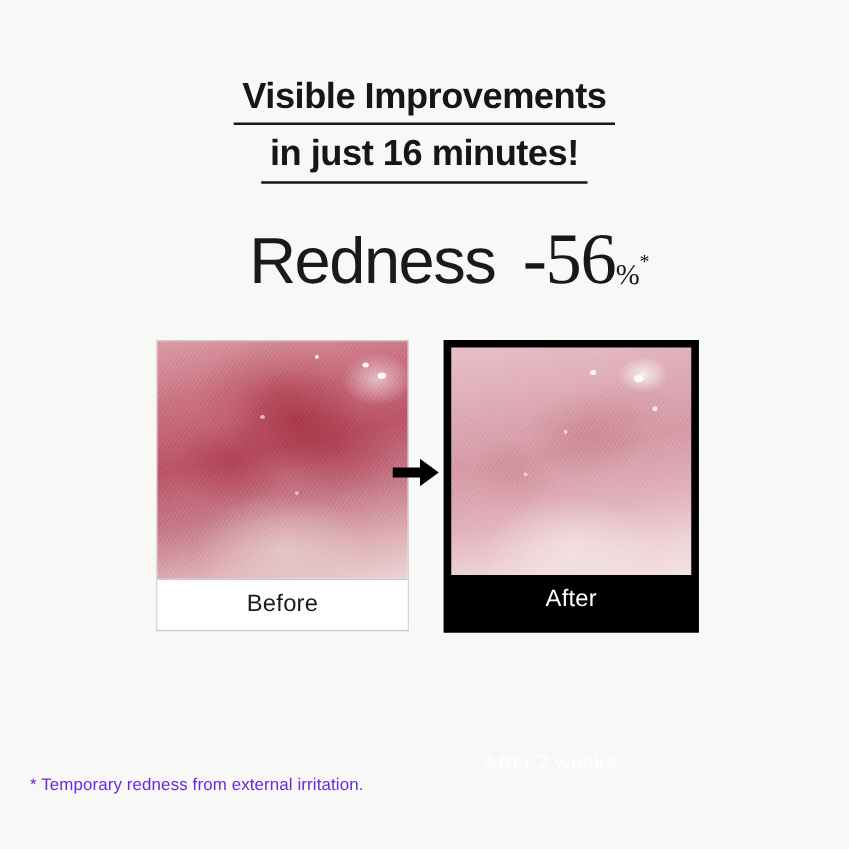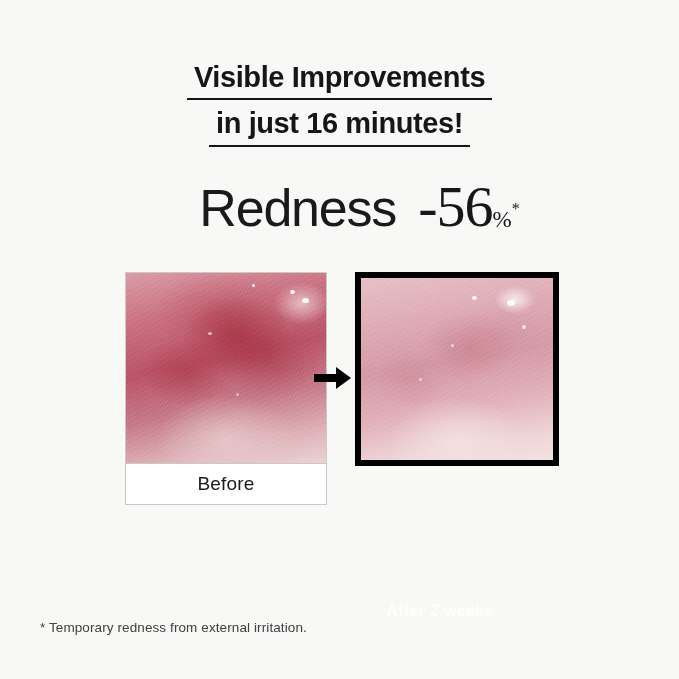--- a/index.html
+++ b/index.html
@@ -203,24 +203,24 @@
     font-size: 16px;
     font-weight: 700;
     letter-spacing: 0.3px;
     color: rgba(255,255,255,0.80);
   }
 
   
   .footnote {
     position: absolute;
     top: 620px;
-    left: 40px;
+    left: 24px;
     font-size: 13.5px;
     font-weight: 400;
-    color: #404040;
+    color: #6d28d9;
     letter-spacing: 0.1px;
     white-space: nowrap;
   }
 </style>
 </head>
 <body>
 
 <div class="canvas">
 
   <div class="headline">
@@ -249,20 +249,21 @@
 
     <div class="card card-after">
       <div class="swatch swatch-after">
         <div class="grain"></div>
         <span class="speck" style="left:58%;top:10%;width:5px;height:4px;"></span>
         <span class="speck" style="left:76%;top:12%;width:8px;height:6px;"></span>
         <span class="speck" style="left:84%;top:26%;width:4px;height:4px;opacity:.8;"></span>
         <span class="speck" style="left:47%;top:36%;width:3px;height:3px;opacity:.7;"></span>
         <span class="speck" style="left:30%;top:55%;width:3px;height:3px;opacity:.6;"></span>
       </div>
+      <div class="card-caption caption-after">After</div>
     </div>
 
     <div class="arrow">
       <svg width="38" height="24" viewBox="0 0 38 24" xmlns="http://www.w3.org/2000/svg">
         <polygon points="0,8 22,8 22,1 37,12 22,23 22,16 0,16" fill="#000000"></polygon>
       </svg>
     </div>
 
   </div>
 

